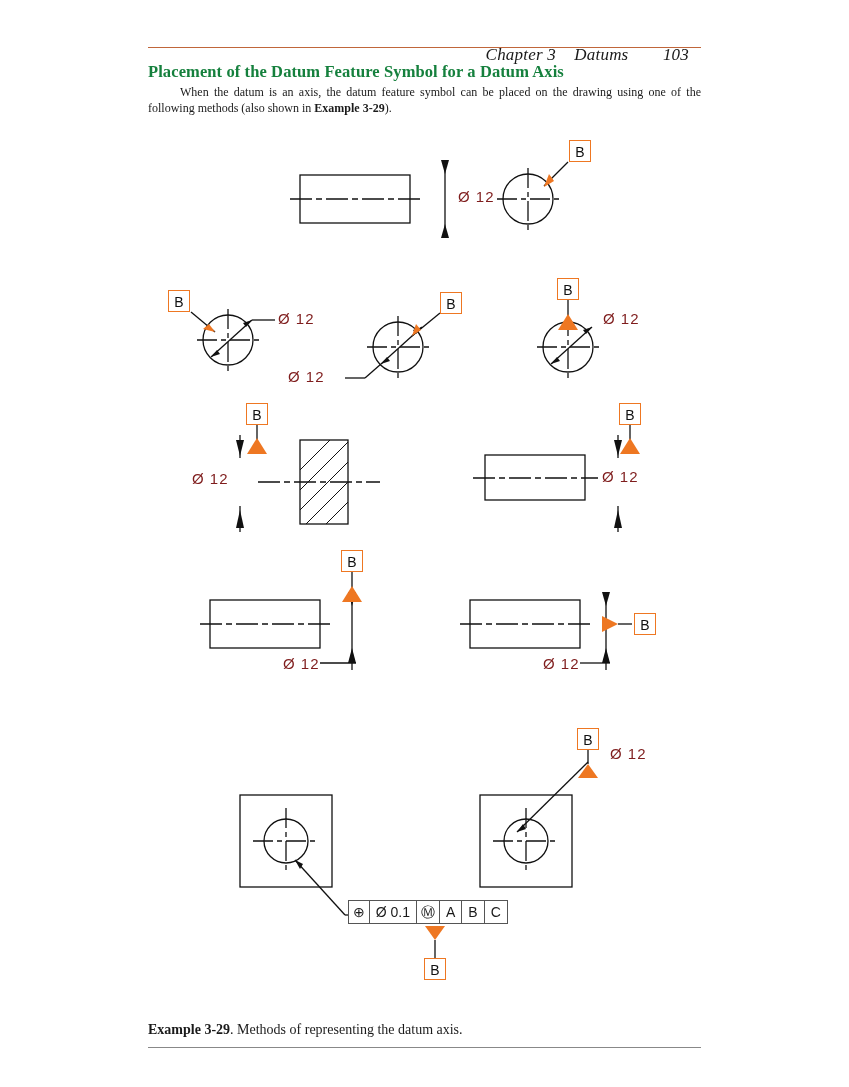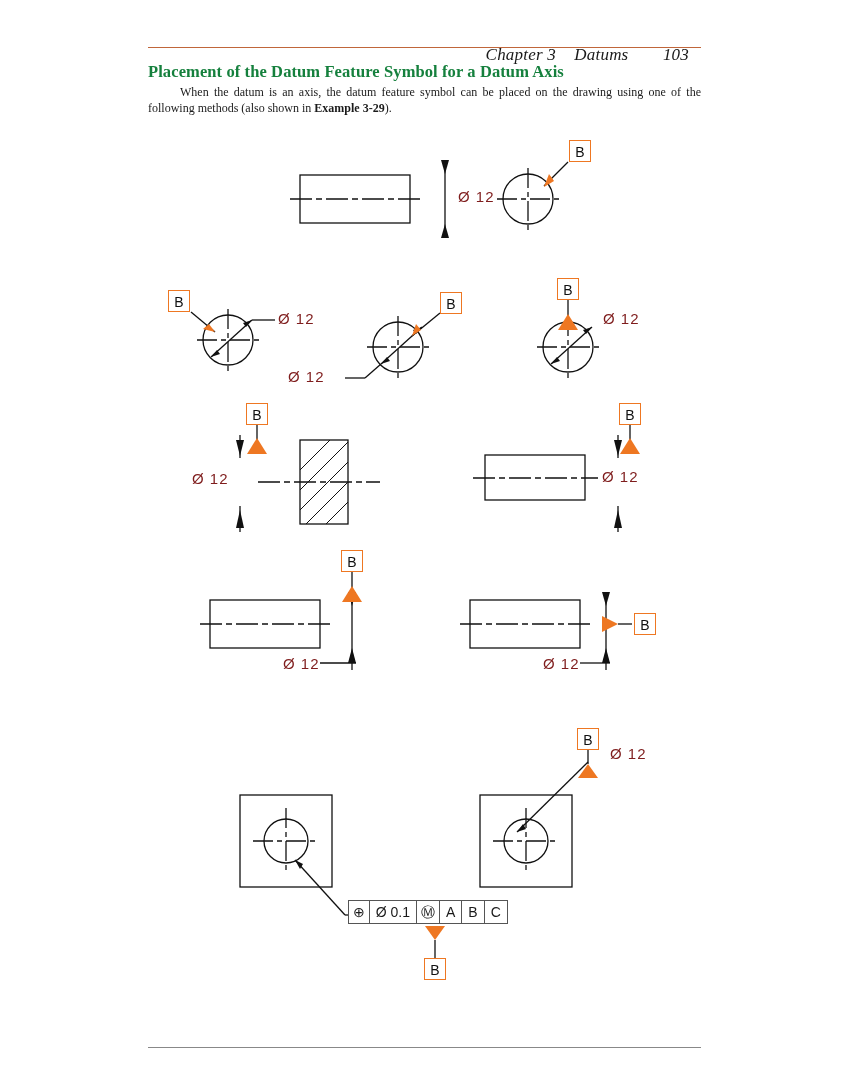--- a/index.html
+++ b/index.html
@@ -304,15 +304,18 @@
     <div class="fcf" style="left:208px; top:760px;">
       <div class="cell sym">⊕</div>
       <div class="cell">Ø 0.1</div>
       <div class="cell sym">Ⓜ</div>
       <div class="cell">A</div>
       <div class="cell">B</div>
       <div class="cell">C</div>
     </div>
   </div>
 
+  <div class="caption">
+    <b>Example 3-29</b><span>. Methods of representing the datum axis.</span>
+  </div>
 
   <div class="rule-bottom"></div>
 </div>
 
 </body></html>

